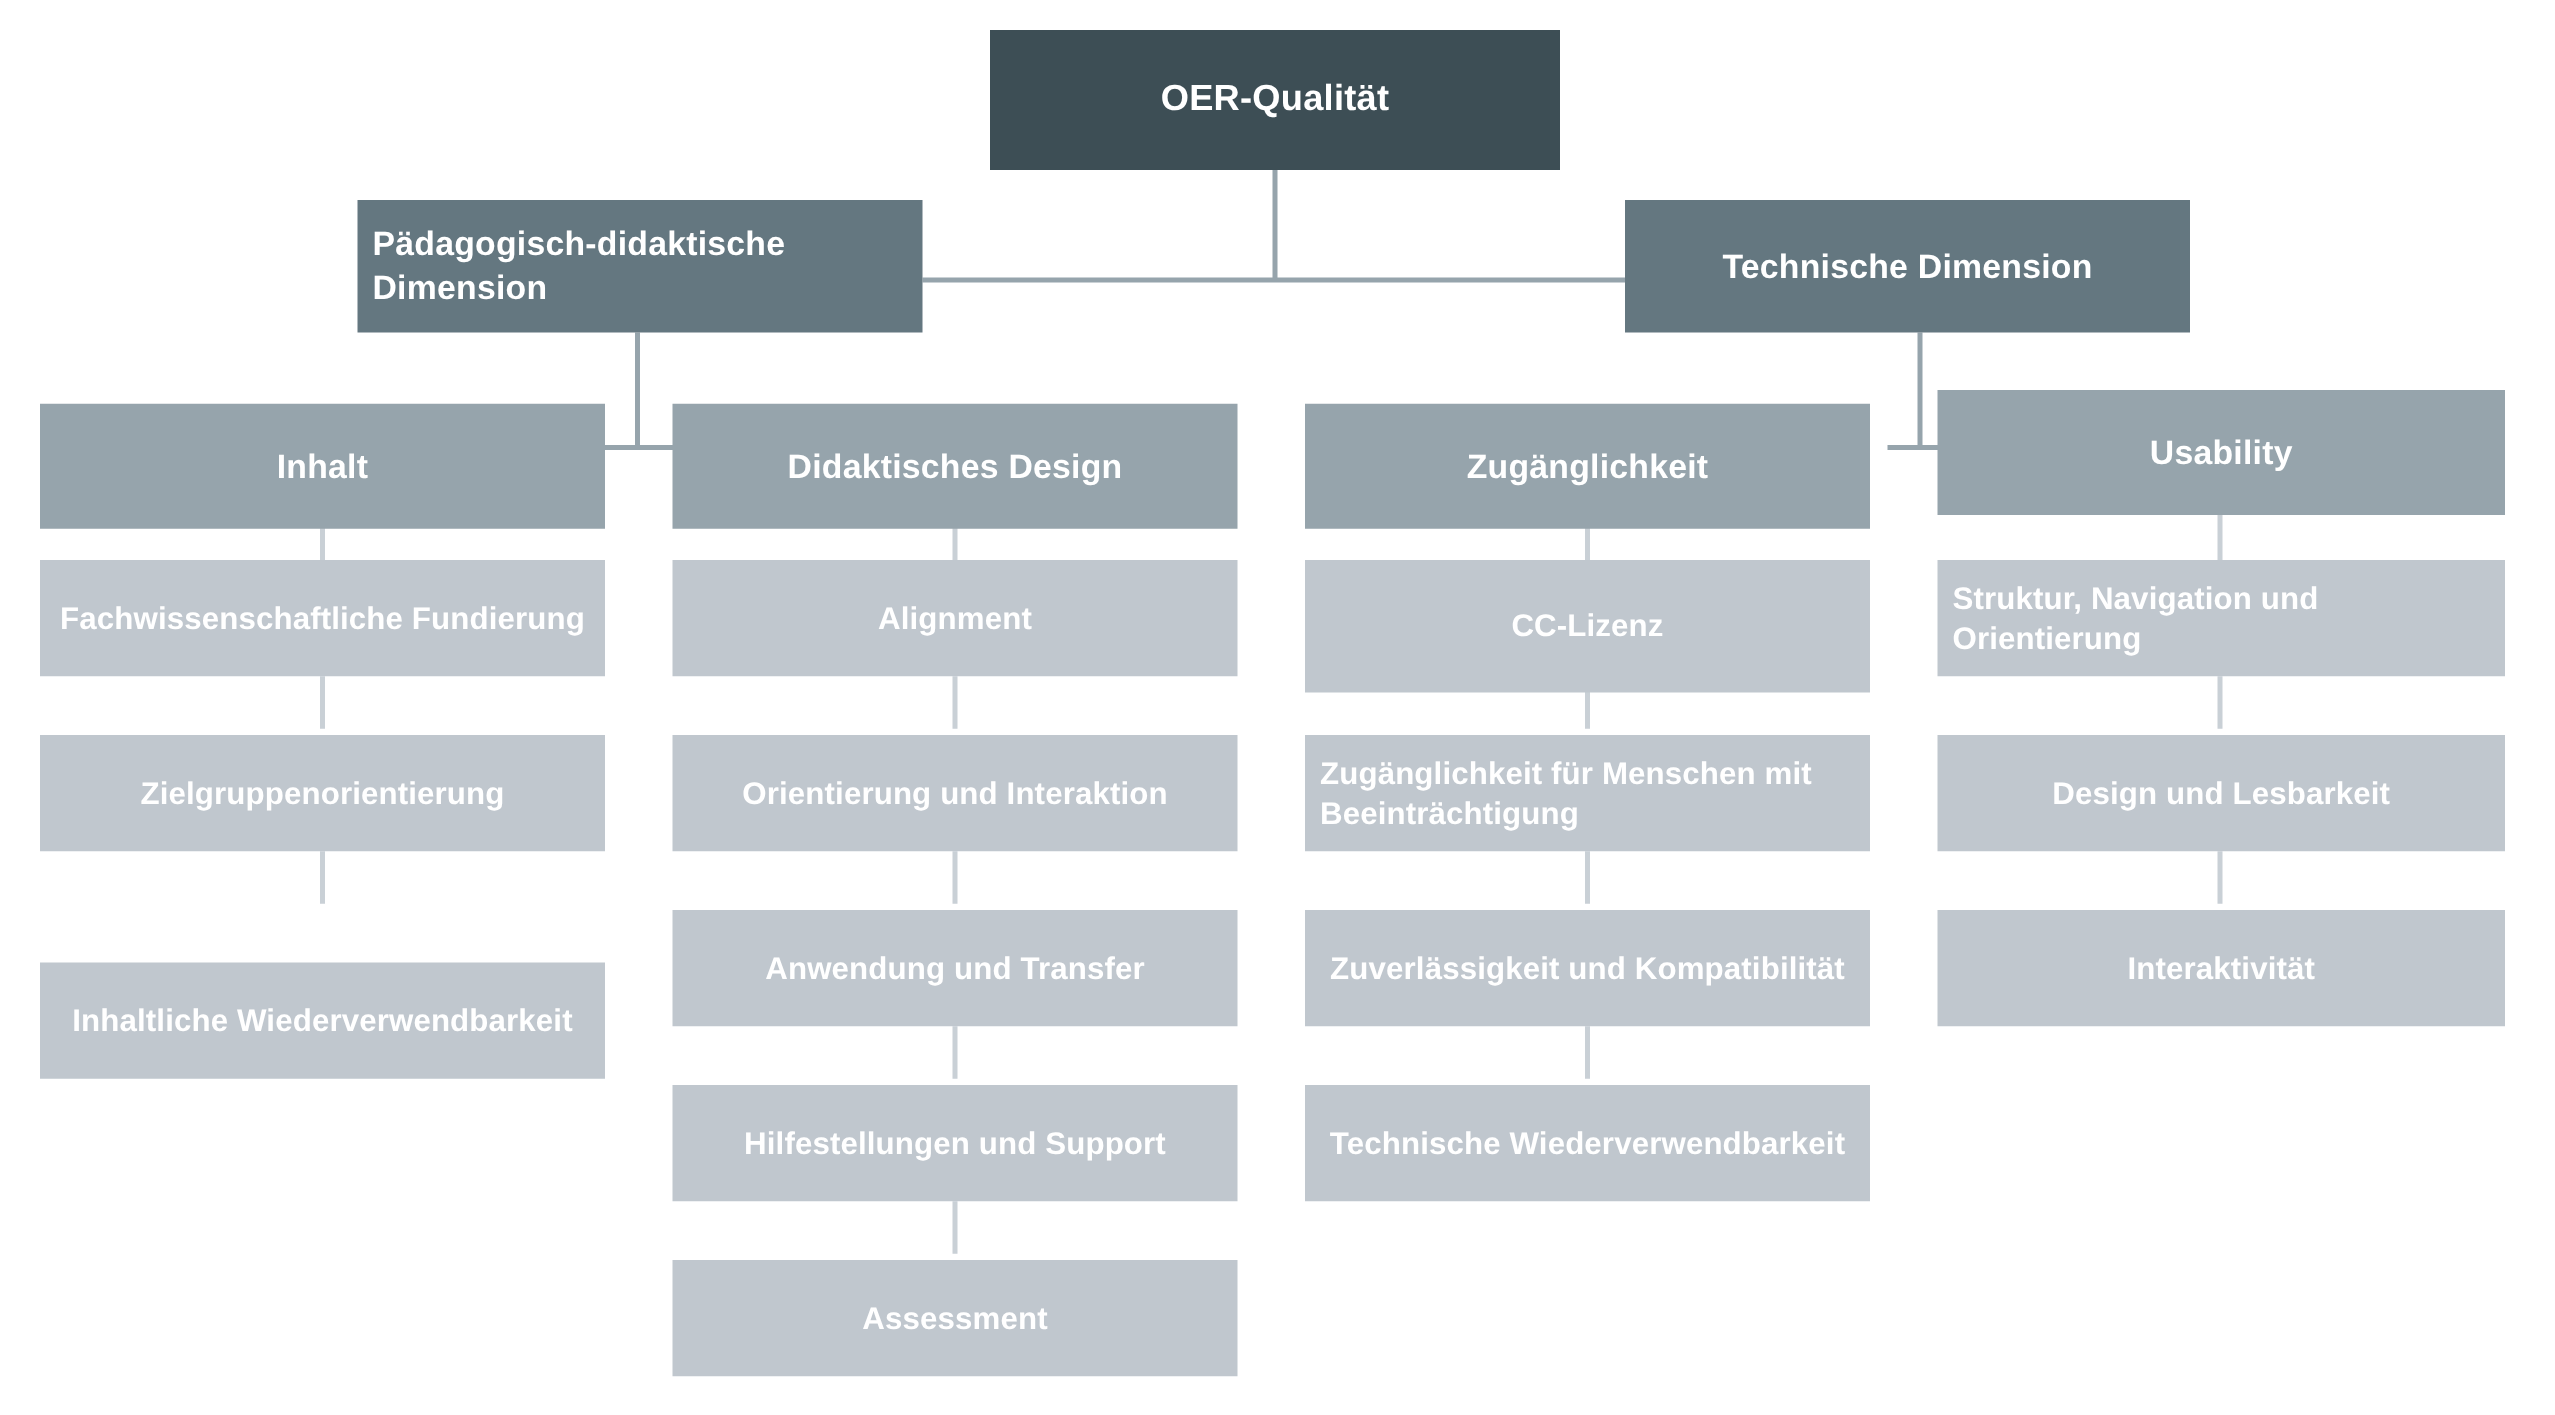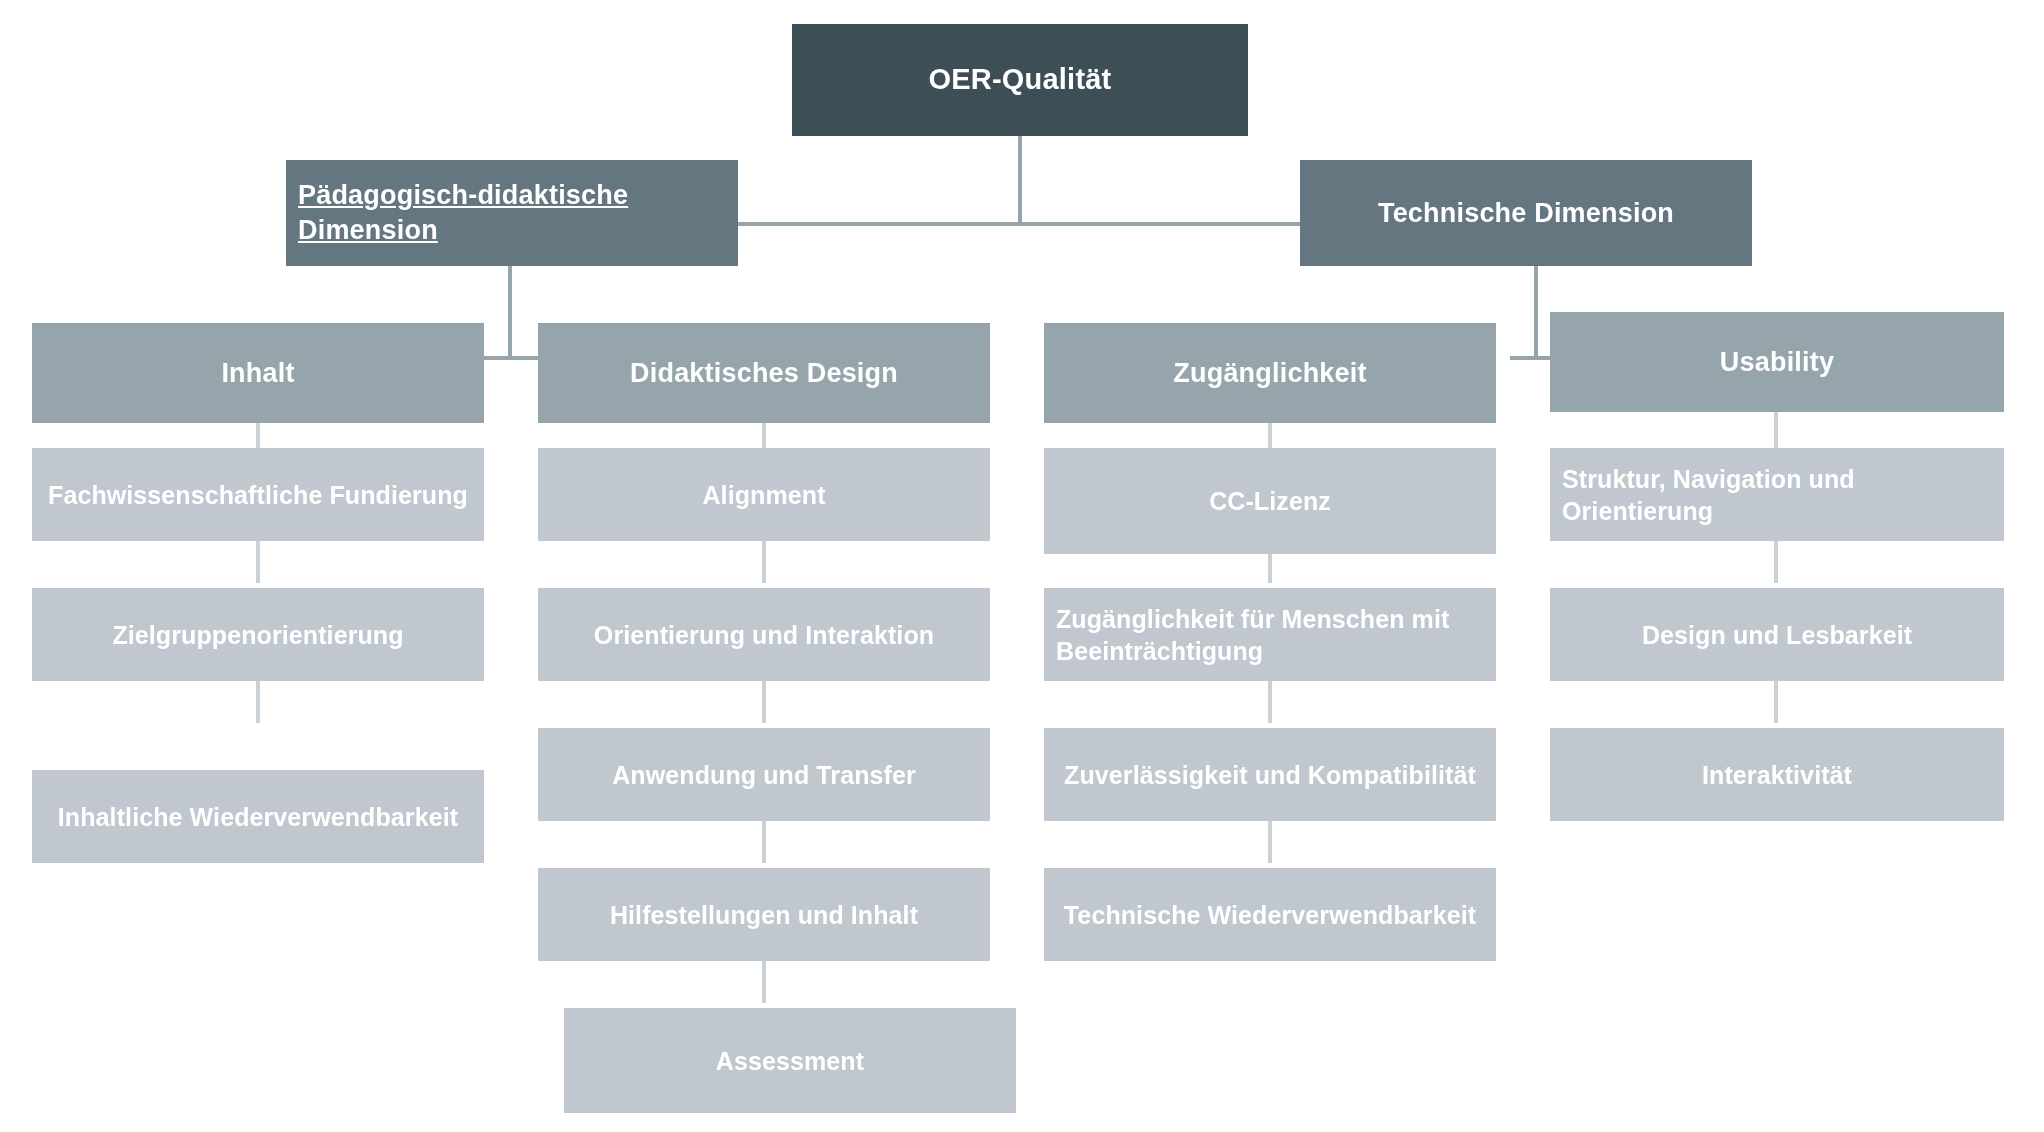--- a/index.html
+++ b/index.html
@@ -91,21 +91,21 @@
   <div class="conn v light" style="left:1268px; top:821px; height:42px;"></div>
 
   <div class="conn v light" style="left:1774px; top:408px; height:42px;"></div>
   <div class="conn v light" style="left:1774px; top:541px; height:42px;"></div>
   <div class="conn v light" style="left:1774px; top:681px; height:42px;"></div>
 
   <div class="node root" style="left:792px; top:24px; width:456px; height:112px;">
     <span>OER-Qualität</span>
   </div>
 
-  <div class="node dim" style="left:286px; top:160px; width:452px; height:106px;text-decoration:underline;">
+  <div class="node dim" style="left:286px; top:160px; width:452px; height:106px;">
     <span>Pädagogisch-didaktische Dimension</span>
   </div>
   <div class="node dim" style="left:1300px; top:160px; width:452px; height:106px;">
     <span>Technische Dimension</span>
   </div>
 
   <div class="node cat" style="left:32px; top:308px; width:452px; height:100px;">
     <span>Inhalt</span>
   </div>
   <div class="node cat" style="left:1044px; top:308px; width:452px; height:100px;">
@@ -131,23 +131,23 @@
   <div class="node leaf" style="left:538px; top:448px; width:452px; height:93px;">
     <span>Alignment</span>
   </div>
   <div class="node leaf" style="left:538px; top:588px; width:452px; height:93px;">
     <span>Orientierung und Interaktion</span>
   </div>
   <div class="node leaf" style="left:538px; top:728px; width:452px; height:93px;">
     <span>Anwendung und Transfer</span>
   </div>
   <div class="node leaf" style="left:538px; top:868px; width:452px; height:93px;">
-    <span>Hilfestellungen und Inhalt</span>
+    <span>Hilfestellungen und Support</span>
   </div>
-  <div class="node leaf" style="left:538px; top:1008px; width:452px; height:105px;margin-left:26px;">
+  <div class="node leaf" style="left:538px; top:1008px; width:452px; height:93px;">
     <span>Assessment</span>
   </div>
 
   <div class="node leaf" style="left:1044px; top:448px; width:452px; height:106px;">
     <span>CC-Lizenz</span>
   </div>
   <div class="node leaf" style="left:1044px; top:588px; width:452px; height:93px;">
     <span>Zugänglichkeit für Menschen mit Beeinträchtigung</span>
   </div>
   <div class="node leaf" style="left:1044px; top:728px; width:452px; height:93px;">

